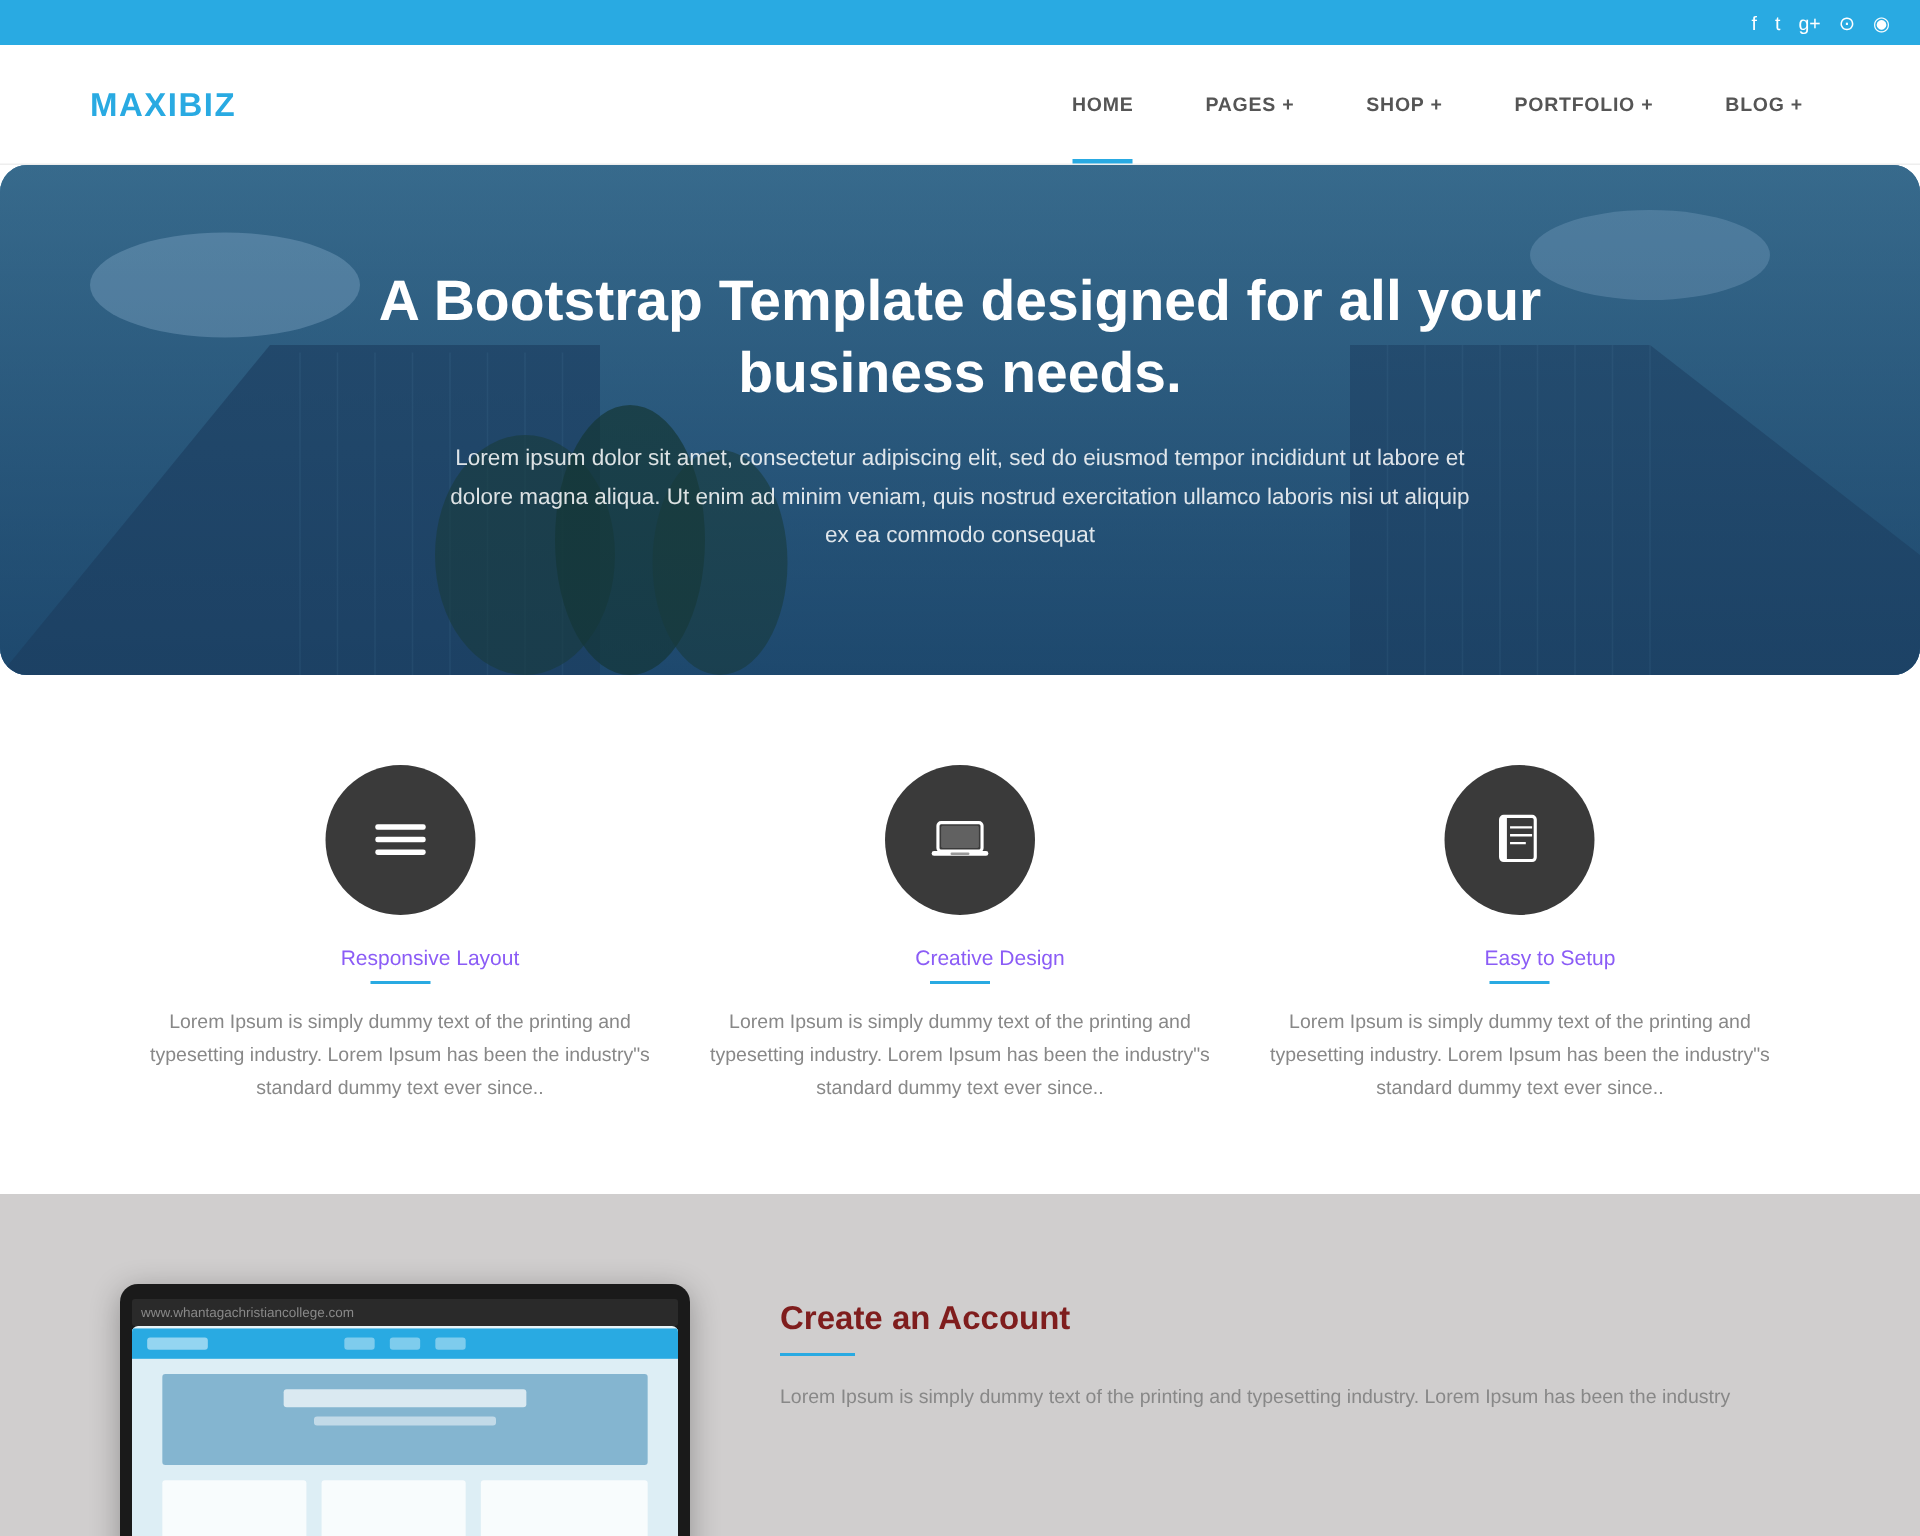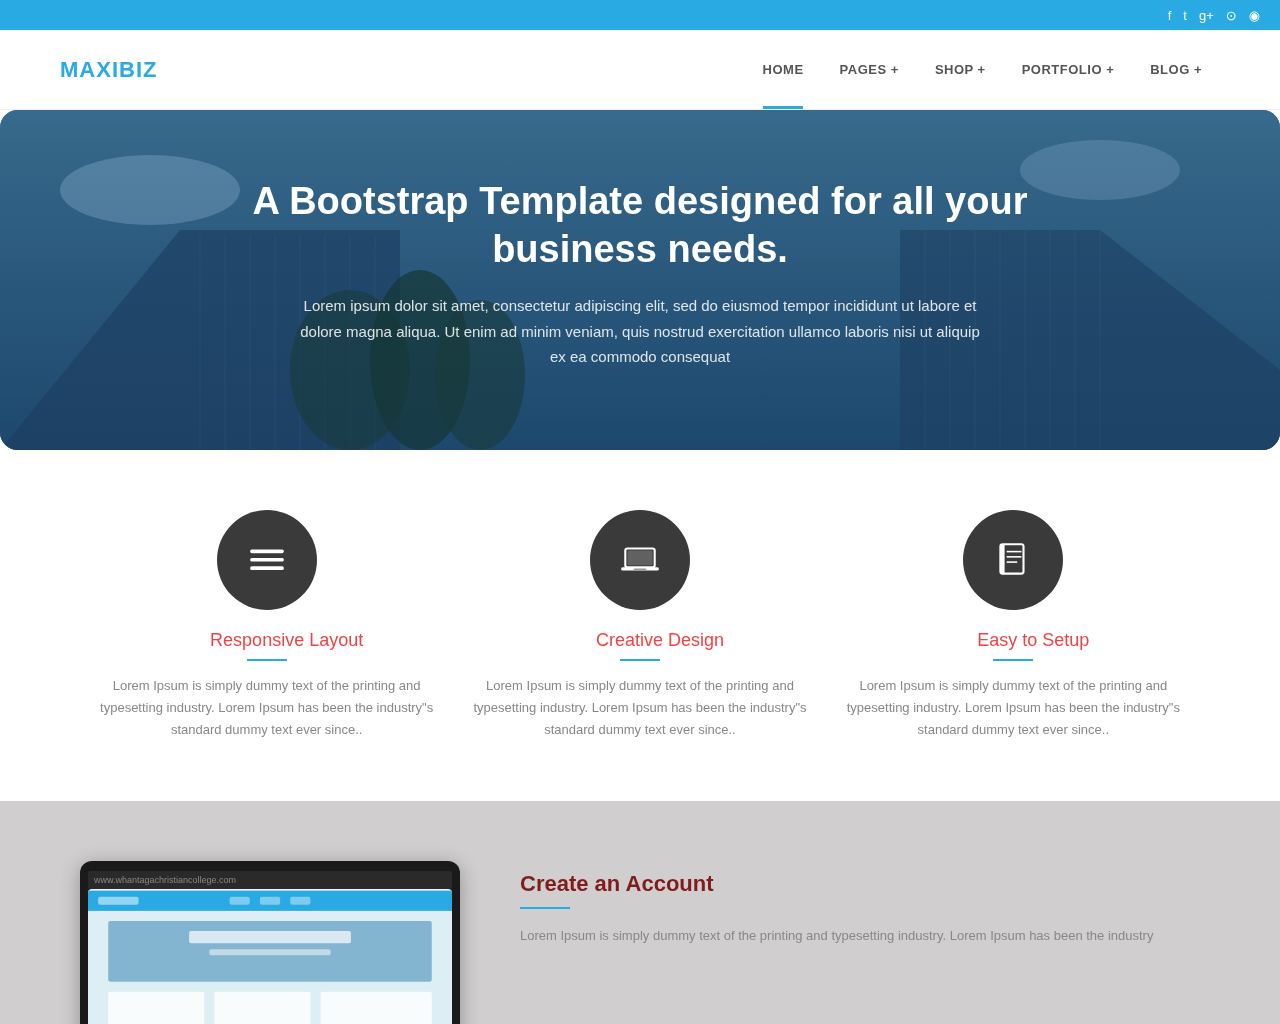--- a/index.html
+++ b/index.html
@@ -36,21 +36,21 @@
       font-weight: 700;
       color: #333;
       letter-spacing: 1px;
     }
     .logo span {
       color: #29aae2;
     }
     .nav {
       display: flex;
       align-items: center;
-      gap: 0;
+      gap: 12px;
       height: 100%;
     }
     .nav-item {
       position: relative;
       height: 100%;
       display: flex;
       align-items: center;
       padding: 0 18px;
       font-size: 13px;
       font-weight: 600;
@@ -134,22 +134,22 @@
       align-items: center;
       justify-content: center;
       margin-bottom: 20px;
     }
     .feature-icon-circle svg {
       width: 42px;
       height: 42px;
       fill: white;
     }
     .feature-title {
-      font-size: 18px;
-      color: #ef4444;
+      font-size: 14px;
+      color: #8b5cf6;
       margin-bottom: 8px;
       font-weight: 400;
       margin-left: 40px;
     }
     .feature-underline {
       width: 40px;
       height: 2px;
       background: #29aae2;
       margin: 0 auto 14px;
     }

